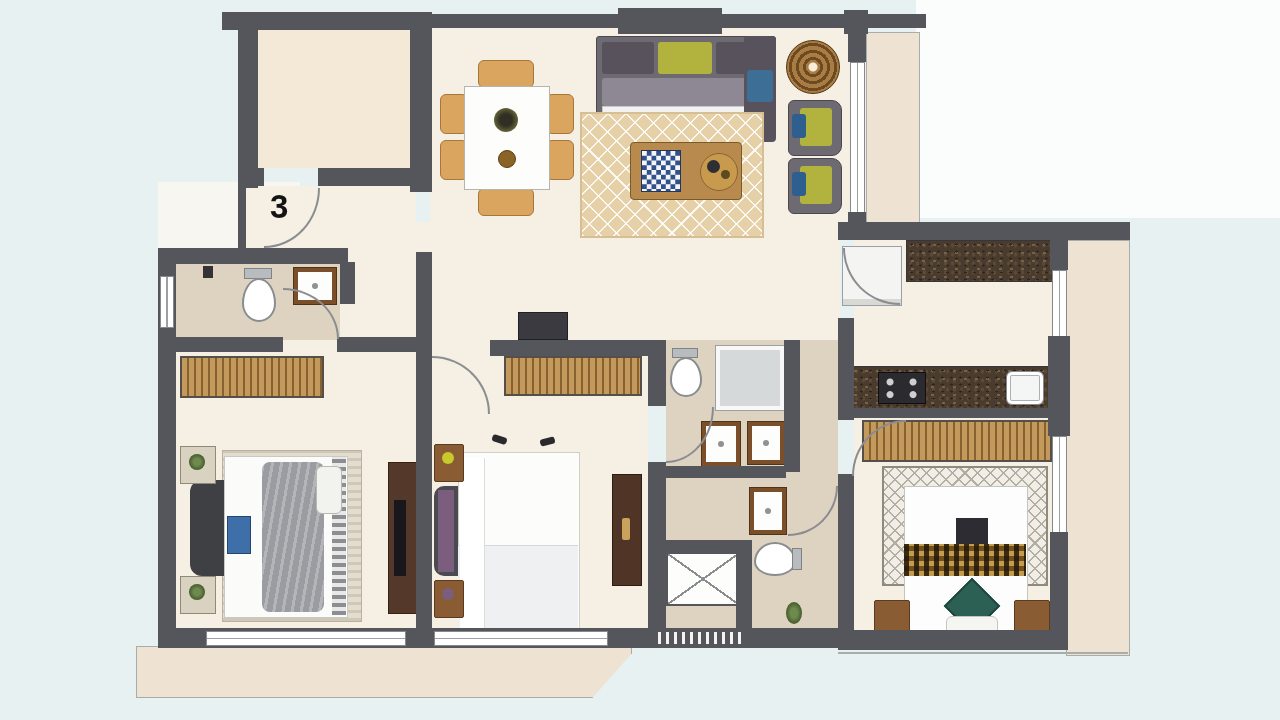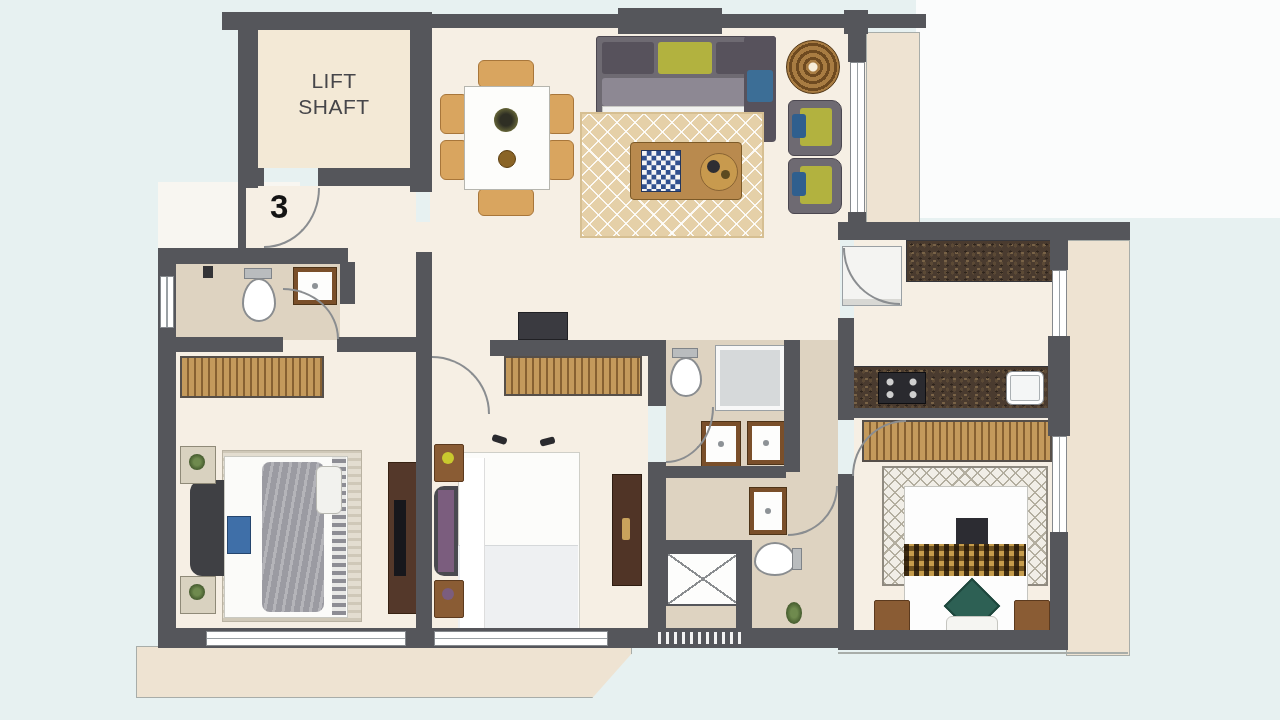--- a/index.html
+++ b/index.html
@@ -60,21 +60,20 @@
   <div class="floor" style="left:854px;top:420px;width:198px;height:212px"></div>
   <div class="bath" style="left:176px;top:262px;width:164px;height:78px"></div>
   <div class="bath" style="left:666px;top:340px;width:172px;height:132px"></div>
   <div class="bath" style="left:666px;top:472px;width:172px;height:158px"></div>
 
   <div class="deck" style="left:866px;top:32px;width:52px;height:190px"></div>
   <div class="deck" style="left:1066px;top:240px;width:62px;height:414px"></div>
   <div class="deck" style="left:136px;top:646px;width:494px;height:50px;clip-path:polygon(0 0,100% 0,100% 14%,92% 100%,0 100%)"></div>
 
   <div class="abs" style="left:258px;top:30px;width:152px;height:138px;background:#f3e9d6"></div>
-  <div class="lift-label" style="left:284px;top:68px">LIFT SHAFT</div>
   <div class="wall" style="left:238px;top:12px;width:194px;height:18px"></div>
   <div class="wall" style="left:238px;top:12px;width:20px;height:176px"></div>
   <div class="wall" style="left:410px;top:12px;width:22px;height:180px"></div>
   <div class="wall" style="left:238px;top:168px;width:26px;height:18px"></div>
   <div class="wall" style="left:318px;top:168px;width:114px;height:18px"></div>
   <div class="wall" style="left:222px;top:12px;width:16px;height:18px"></div>
   <div class="wall" style="left:238px;top:186px;width:8px;height:66px"></div>
 
   <div class="arc arc-se" style="left:264px;top:188px;width:54px;height:58px"></div>
   <div class="unit-num" style="left:270px;top:188px">3</div>

